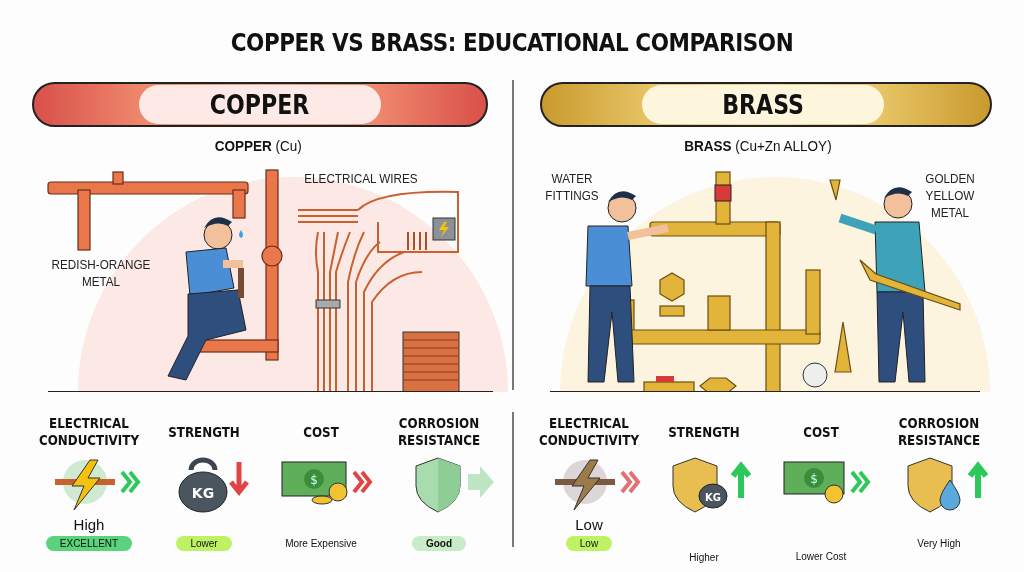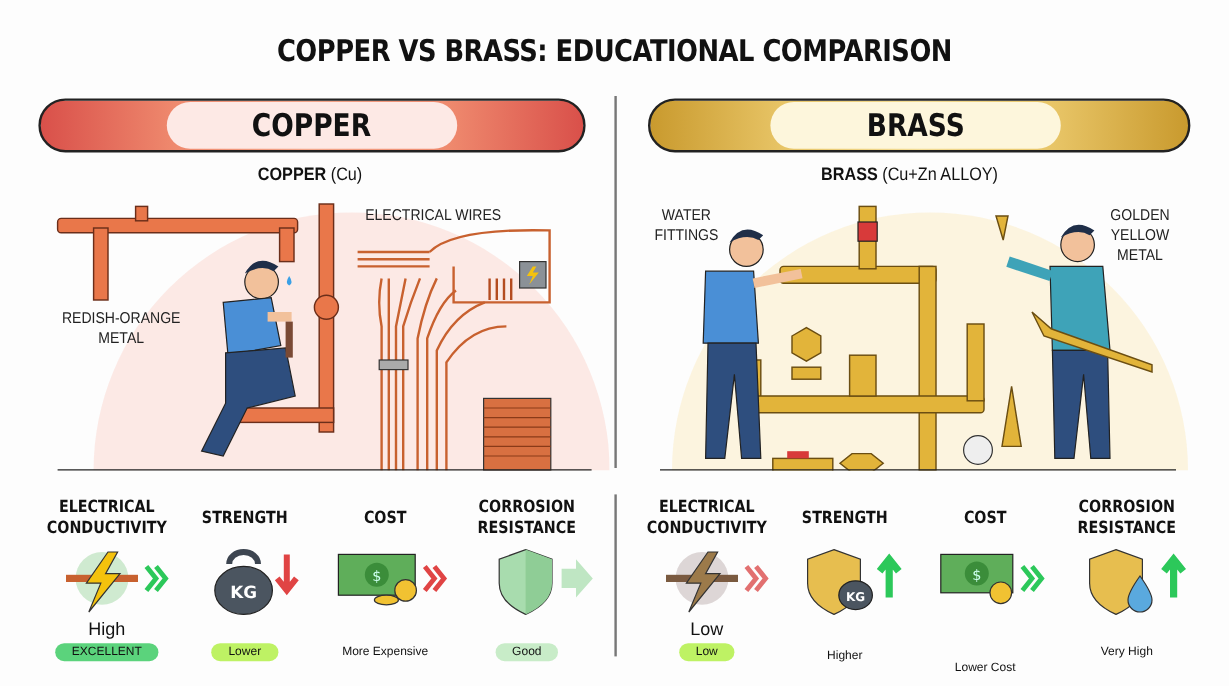--- a/index.html
+++ b/index.html
@@ -25,21 +25,21 @@
   .label { position: absolute; font-size: 13px; text-align: center; line-height: 1.3; transform: scaleX(0.9); color: #222; }
   .metrics { position: absolute; top: 410px; width: 500px; height: 150px; }
   .metric { position: absolute; top: 0; width: 118px; text-align: center; }
   .metric .head { height: 44px; display: flex; align-items: center; justify-content: center;
     font-family: "DejaVu Sans", sans-serif; font-weight: bold; font-size: 14px; line-height: 1.2; transform: scaleX(0.85); }
   .metric .icon { height: 60px; position: relative; }
   .metric .value { font-size: 15px; margin-top: 2px; }
   .metric .badge { display: inline-block; padding: 2px 14px; border-radius: 11px; font-size: 10px; margin-top: 2px; }
   .badge.green { background: #5bd37c; }
   .badge.red { background: #bef264; }
-  .badge.lightgreen { background: #c8ecc8; }
+  .badge.lightgreen { background: #c8ecc8; font-weight: bold; }
   .badge.none { background: transparent; }
 </style>
 </head>
 <body>
 
 <div class="title">COPPER VS BRASS: EDUCATIONAL COMPARISON</div>
 
 <div class="banner copper">
   <div class="pill">
       <span>COPPER</span>
@@ -271,21 +271,21 @@
         </div>
       </div>
     <div class="icon">
       <svg width="118" height="60" viewBox="0 0 118 60">
           <path d="M50 4 l22 8 v20 q0 16 -22 26 q-22 -10 -22 -26 v-20z" fill="#e7be4f" stroke="#333"></path>
           <ellipse cx="68" cy="42" rx="14" ry="12" fill="#4b5560" stroke="#222"></ellipse>
           <text x="68" y="47" fill="#fff" font-size="10" font-weight="bold" text-anchor="middle" font-family="DejaVu Sans, sans-serif">KG</text>
           <path d="M96 44 v-30 M88 22 l8 -10 l8 10" stroke="#2cc85a" stroke-width="6" fill="none"></path>
         </svg>
     </div>
-    <div class="badge none" style="margin-top:25px;">Higher</div>
+    <div class="badge none" style="margin-top:36px;">Higher</div>
   </div>
   <div class="metric" style="left:232px;">
     <div class="head">
         <div>
           <div>COST</div>
         </div>
       </div>
     <div class="icon">
       <svg width="118" height="60" viewBox="0 0 118 60">
           <rect x="22" y="8" width="60" height="32" fill="#5fae5a" stroke="#222"></rect>

